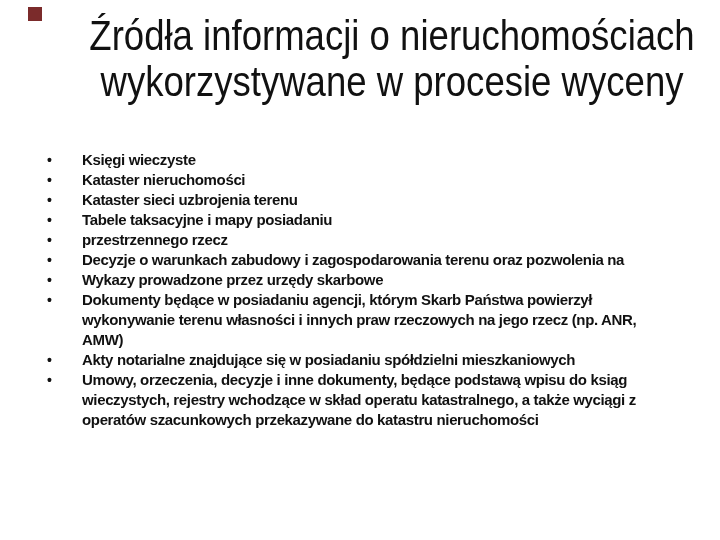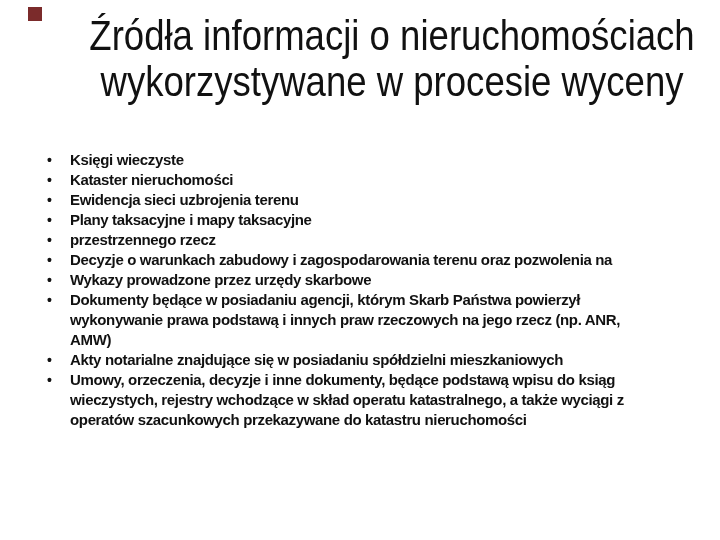--- a/index.html
+++ b/index.html
@@ -60,20 +60,21 @@
   }
   .bullet-marker {
     flex: 0 0 23px;
     width: 23px;
     font-size: 14px;
     letter-spacing: 0;
   }
   .item-text {
     flex: 1 1 auto;
     min-width: 0;
+    margin-left: 12px;
   }
   .item-line {
     white-space: nowrap;
   }
 </style>
 </head>
 <body>
 
 <div class="slide">
 
@@ -93,27 +94,27 @@
       </div>
       <div class="list-item">
         <span class="bullet-marker">•</span>
         <div class="item-text">
           <div class="item-line">Kataster nieruchomości</div>
         </div>
       </div>
       <div class="list-item">
         <span class="bullet-marker">•</span>
         <div class="item-text">
-          <div class="item-line">Ewidencja sieci uzbrojenia terenu</div>
+          <div class="item-line">Kataster sieci uzbrojenia terenu</div>
         </div>
       </div>
       <div class="list-item">
         <span class="bullet-marker">•</span>
         <div class="item-text">
-          <div class="item-line">Plany taksacyjne i mapy taksacyjne</div>
+          <div class="item-line">Tabele taksacyjne i mapy posiadaniu</div>
         </div>
       </div>
       <div class="list-item">
         <span class="bullet-marker">•</span>
         <div class="item-text">
           <div class="item-line">przestrzennego rzecz</div>
         </div>
       </div>
       <div class="list-item">
         <span class="bullet-marker">•</span>
@@ -124,21 +125,21 @@
       <div class="list-item">
         <span class="bullet-marker">•</span>
         <div class="item-text">
           <div class="item-line">Wykazy prowadzone przez urzędy skarbowe</div>
         </div>
       </div>
       <div class="list-item">
         <span class="bullet-marker">•</span>
         <div class="item-text">
           <div class="item-line">Dokumenty będące w posiadaniu agencji, którym Skarb Państwa powierzył</div>
-          <div class="item-line">wykonywanie prawa podstawą i innych praw rzeczowych na jego rzecz (np. ANR,</div>
+          <div class="item-line">wykonywanie terenu własności i innych praw rzeczowych na jego rzecz (np. ANR,</div>
           <div class="item-line">AMW)</div>
         </div>
       </div>
       <div class="list-item">
         <span class="bullet-marker">•</span>
         <div class="item-text">
           <div class="item-line">Akty notarialne znajdujące się w posiadaniu spółdzielni mieszkaniowych</div>
         </div>
       </div>
       <div class="list-item">

